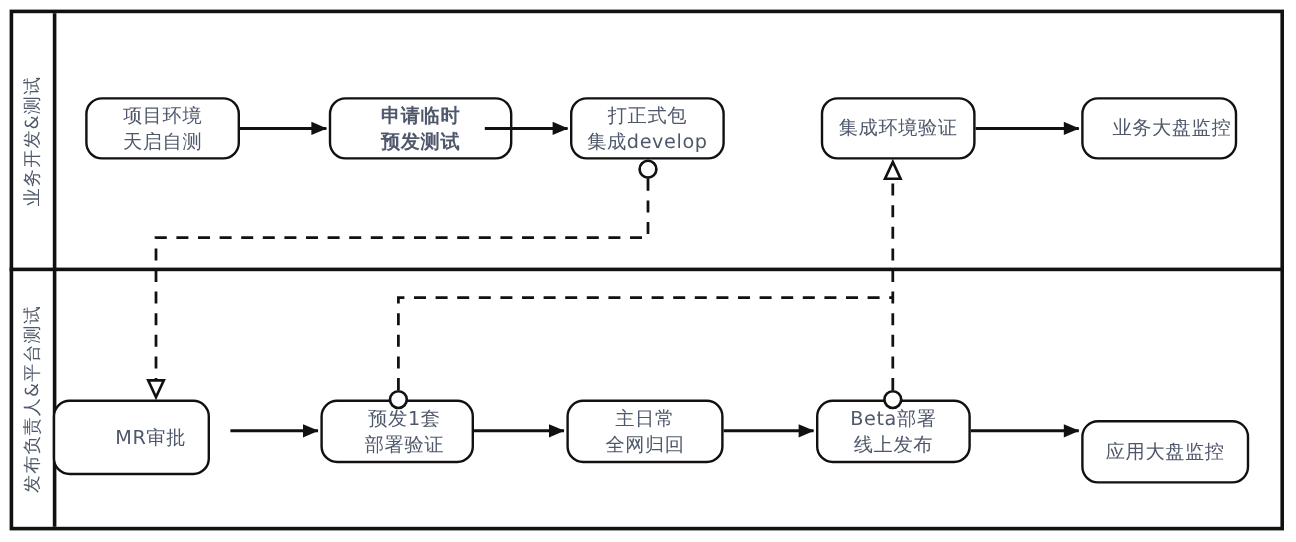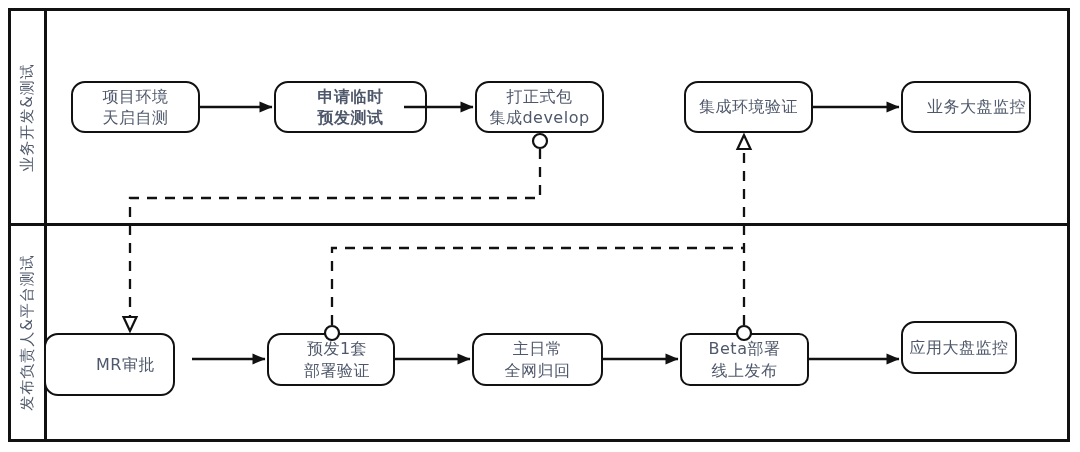--- a/index.html
+++ b/index.html
@@ -93,23 +93,23 @@
   <div class="node" style="left:475px; top:81px; width:129px; height:52px;">打正式包
 集成develop</div>
   <div class="node" style="left:684px; top:81px; width:129px; height:52px;">集成环境验证</div>
   <div class="node" style="left:901px; top:81px; width:130px; height:52px;padding-left:21px;">业务大盘监控</div>
 
   <div class="node" style="left:44px;  top:333px; width:131px; height:63px;padding-left:32px;">MR审批</div>
   <div class="node" style="left:267px; top:333px; width:128px; height:53px;padding-left:12px;">预发1套
 部署验证</div>
   <div class="node" style="left:472px; top:333px; width:131px; height:53px;">主日常
 全网归回</div>
-  <div class="node" style="left:680px; top:333px; width:129px; height:53px;border-radius:10px;">Beta部署
+  <div class="node" style="left:680px; top:333px; width:129px; height:53px;">Beta部署
 线上发布</div>
-  <div class="node" style="left:901px; top:321px; width:116px; height:53px;">应用大盘监控</div>
+  <div class="node" style="left:901px; top:350px; width:140px; height:53px;">应用大盘监控</div>
 
   <svg class="edges-overlay" viewBox="0 0 1080 452">
     <defs>
       <marker id="arrowhead" viewBox="0 0 14 12" refX="13" refY="6" markerWidth="14" markerHeight="12" orient="auto" markerUnits="userSpaceOnUse">
         <path d="M0.5 0.5 L13.5 6 L0.5 11.5 Z" fill="#111111"></path>
       </marker>
     </defs>
 
     <g stroke="#111111" stroke-width="2.5" fill="none">
       <path d="M200 107 L272 107" marker-end="url(#arrowhead)"></path>

